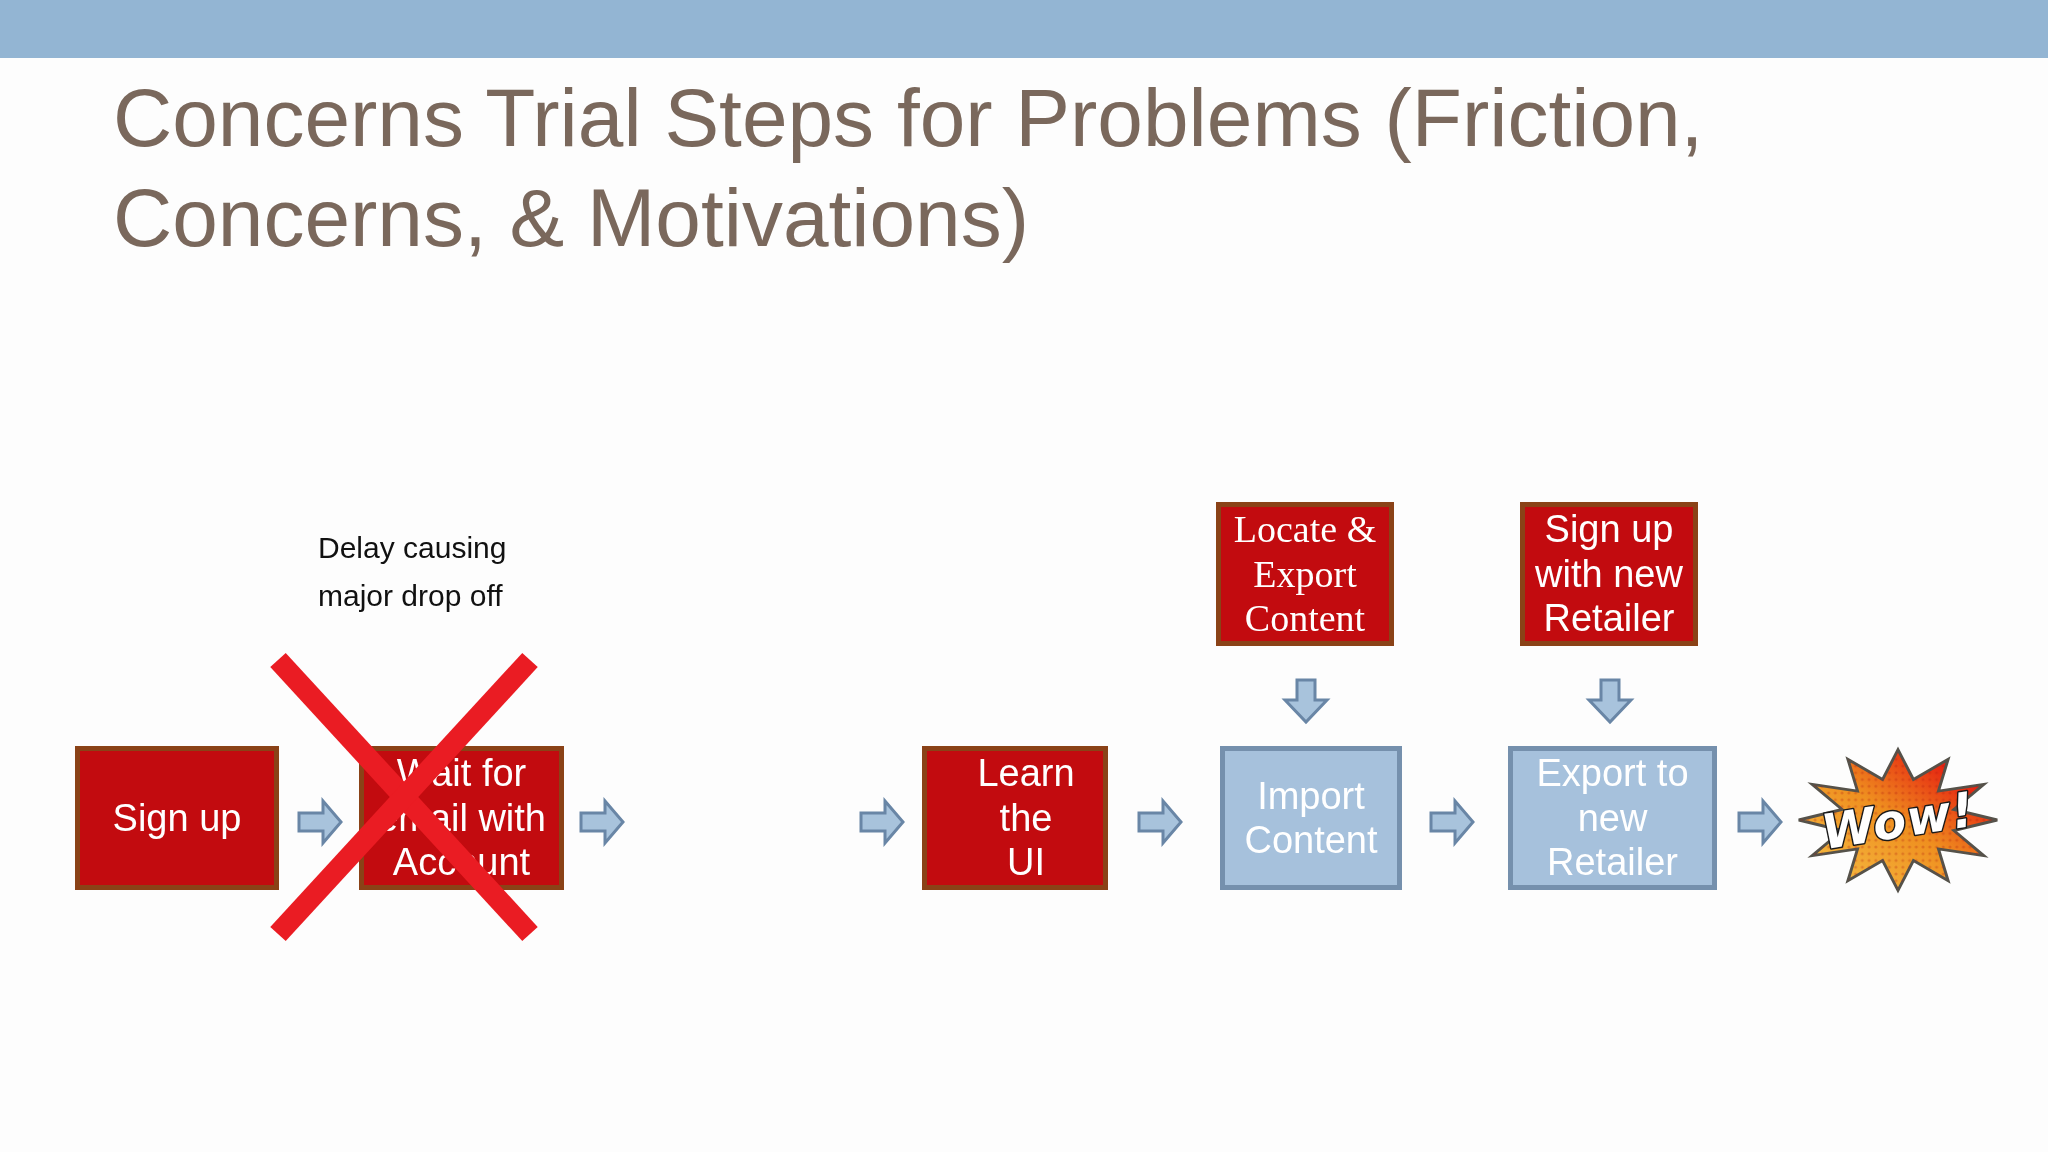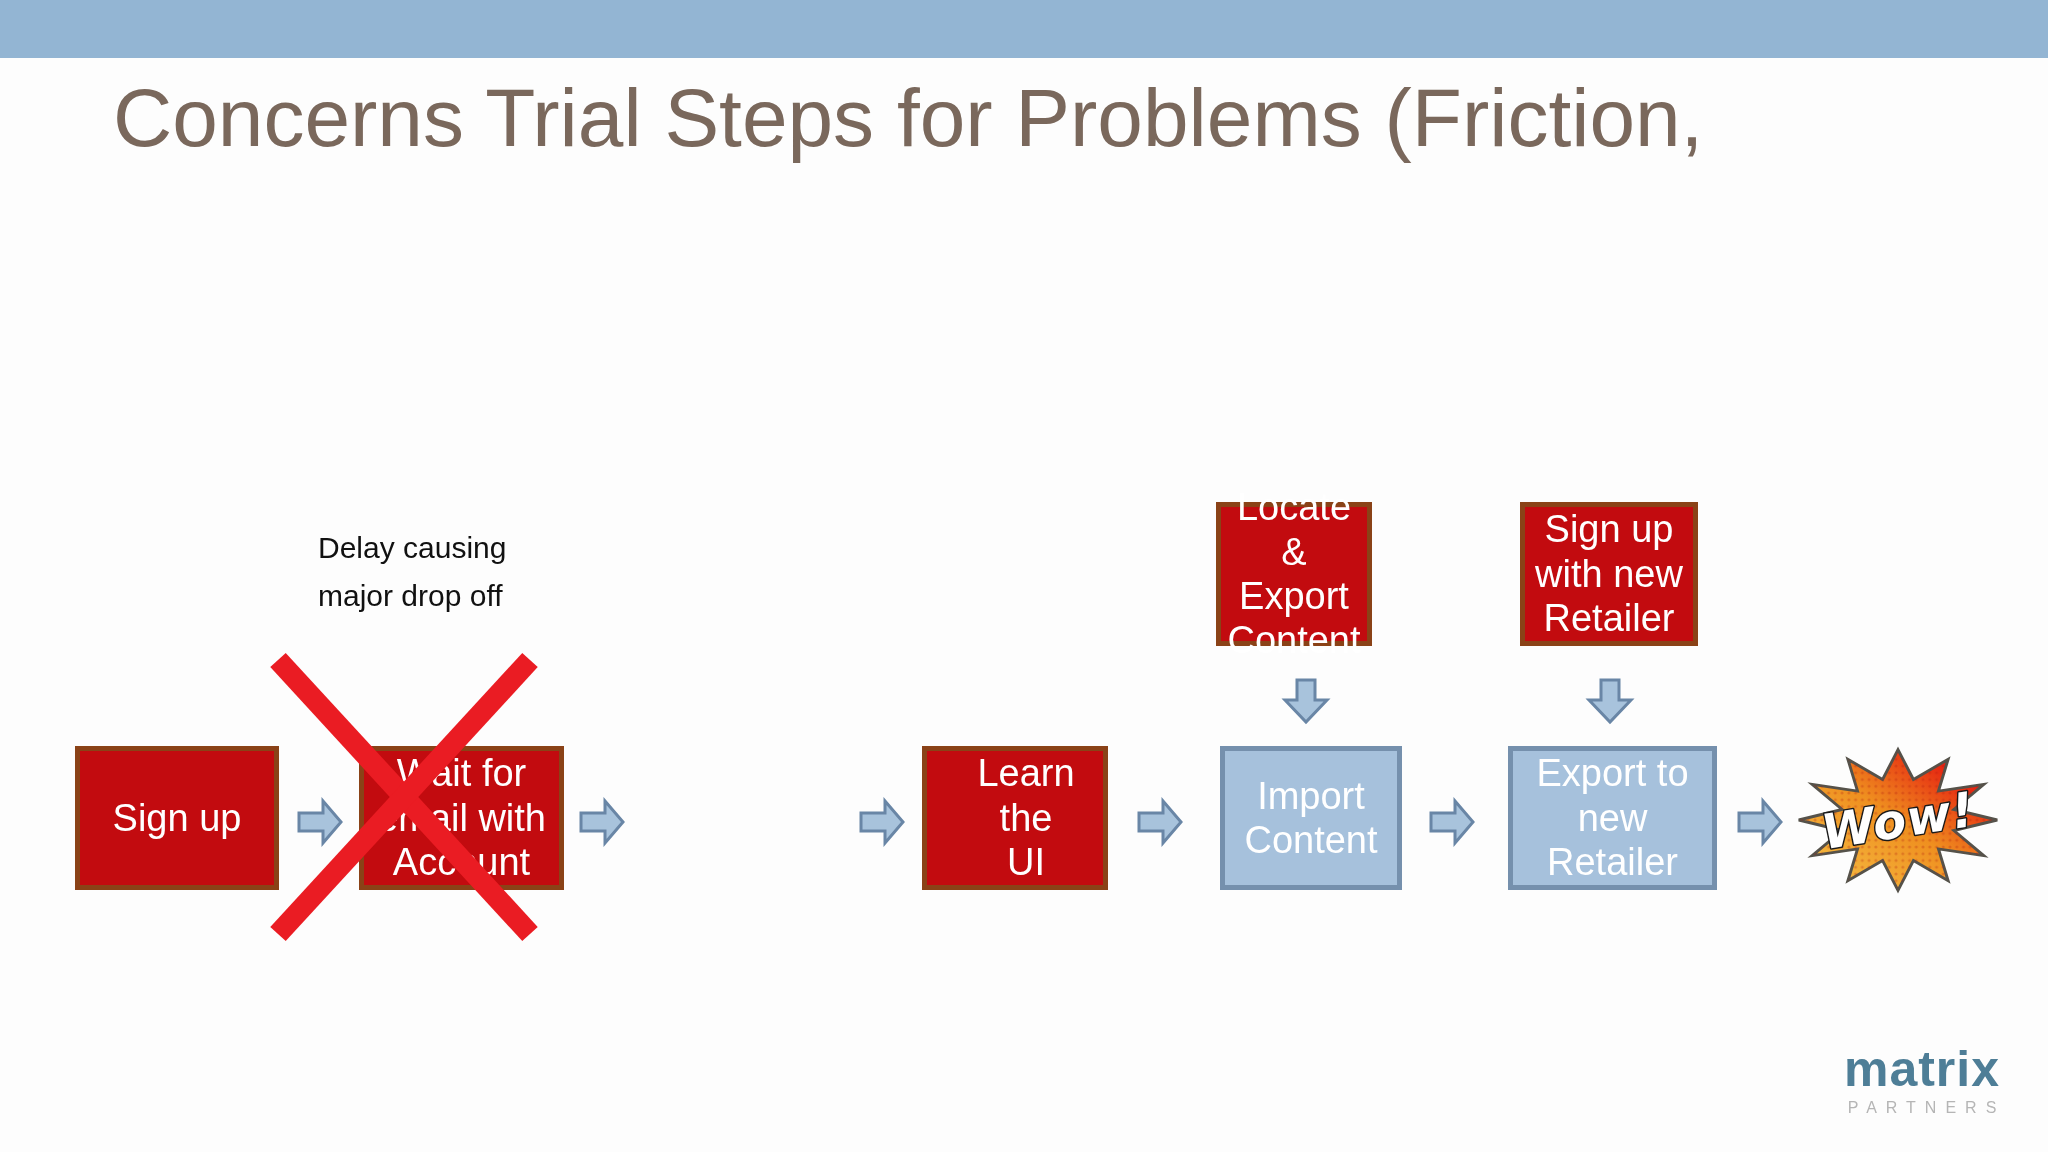--- a/index.html
+++ b/index.html
@@ -66,26 +66,27 @@
 </style>
 </head>
 <body>
 
 <div id="slide">
 
   <div class="top-bar"></div>
 
   <div class="slide-title">
     <div>Concerns Trial Steps for Problems (Friction,</div>
+    <div>Concerns, &amp; Motivations)</div>
   </div>
 
   <div class="annotation">Delay causing
 major drop off</div>
 
-  <div class="box red pre-row" style="left:1216px;width:156px;">Locate &amp;
+  <div class="box red pre-row" style="left:1216px;width:178px;font-family:Liberation Serif, serif;">Locate &amp;
 Export
 Content</div>
   <div class="box red pre-row" style="left:1520px;width:178px;">Sign up
 with new
 Retailer</div>
 
   <svg class="arrow-down" style="left:1281px;" viewBox="0 0 50 47">
     <polygon points="16,2 34,2 34,22 46,22 25,44 4,22 16,22" style="fill:var(--arrow-fill);stroke:var(--arrow-border);stroke-width:3;stroke-linejoin:miter"></polygon>
   </svg>
   <svg class="arrow-down" style="left:1585px;" viewBox="0 0 50 47">
@@ -147,18 +148,14 @@
       </linearGradient>
       <pattern id="wowDots" width="7" height="7" patternUnits="userSpaceOnUse">
         <circle cx="3" cy="3" r="1.6" fill="rgba(175,25,15,0.28)"></circle>
       </pattern>
     </defs>
     <polygon id="burstShape" points="213,80 168,91 199,117 152,110 162,143 126,122 110,153 94,122 58,143 68,110 21,117 52,91 7,80 52,69 21,43 68,50 58,17 94,38 110,7 126,38 162,17 152,50 199,43 168,69" fill="url(#wowGrad)" style="stroke:var(--wow-outline);stroke-width:3;stroke-linejoin:miter"></polygon>
     <polygon points="213,80 168,91 199,117 152,110 162,143 126,122 110,153 94,122 58,143 68,110 21,117 52,91 7,80 52,69 21,43 68,50 58,17 94,38 110,7 126,38 162,17 152,50 199,43 168,69" fill="url(#wowDots)"></polygon>
     <text x="110" y="98" text-anchor="middle" transform="rotate(-9 110 80)" style="font-family:'DejaVu Sans',sans-serif;font-style:italic;font-weight:bold;font-size:50px;fill:#ffffff;stroke:#1a1a1a;stroke-width:3;paint-order:stroke;stroke-linejoin:round;letter-spacing:1px">Wow!</text>
   </svg>
 
-  <div class="logo">
-    <div class="logo-name">matrix</div>
-    <div class="logo-sub">PARTNERS</div>
-  </div>
 
 </div>
 
 </body></html>

